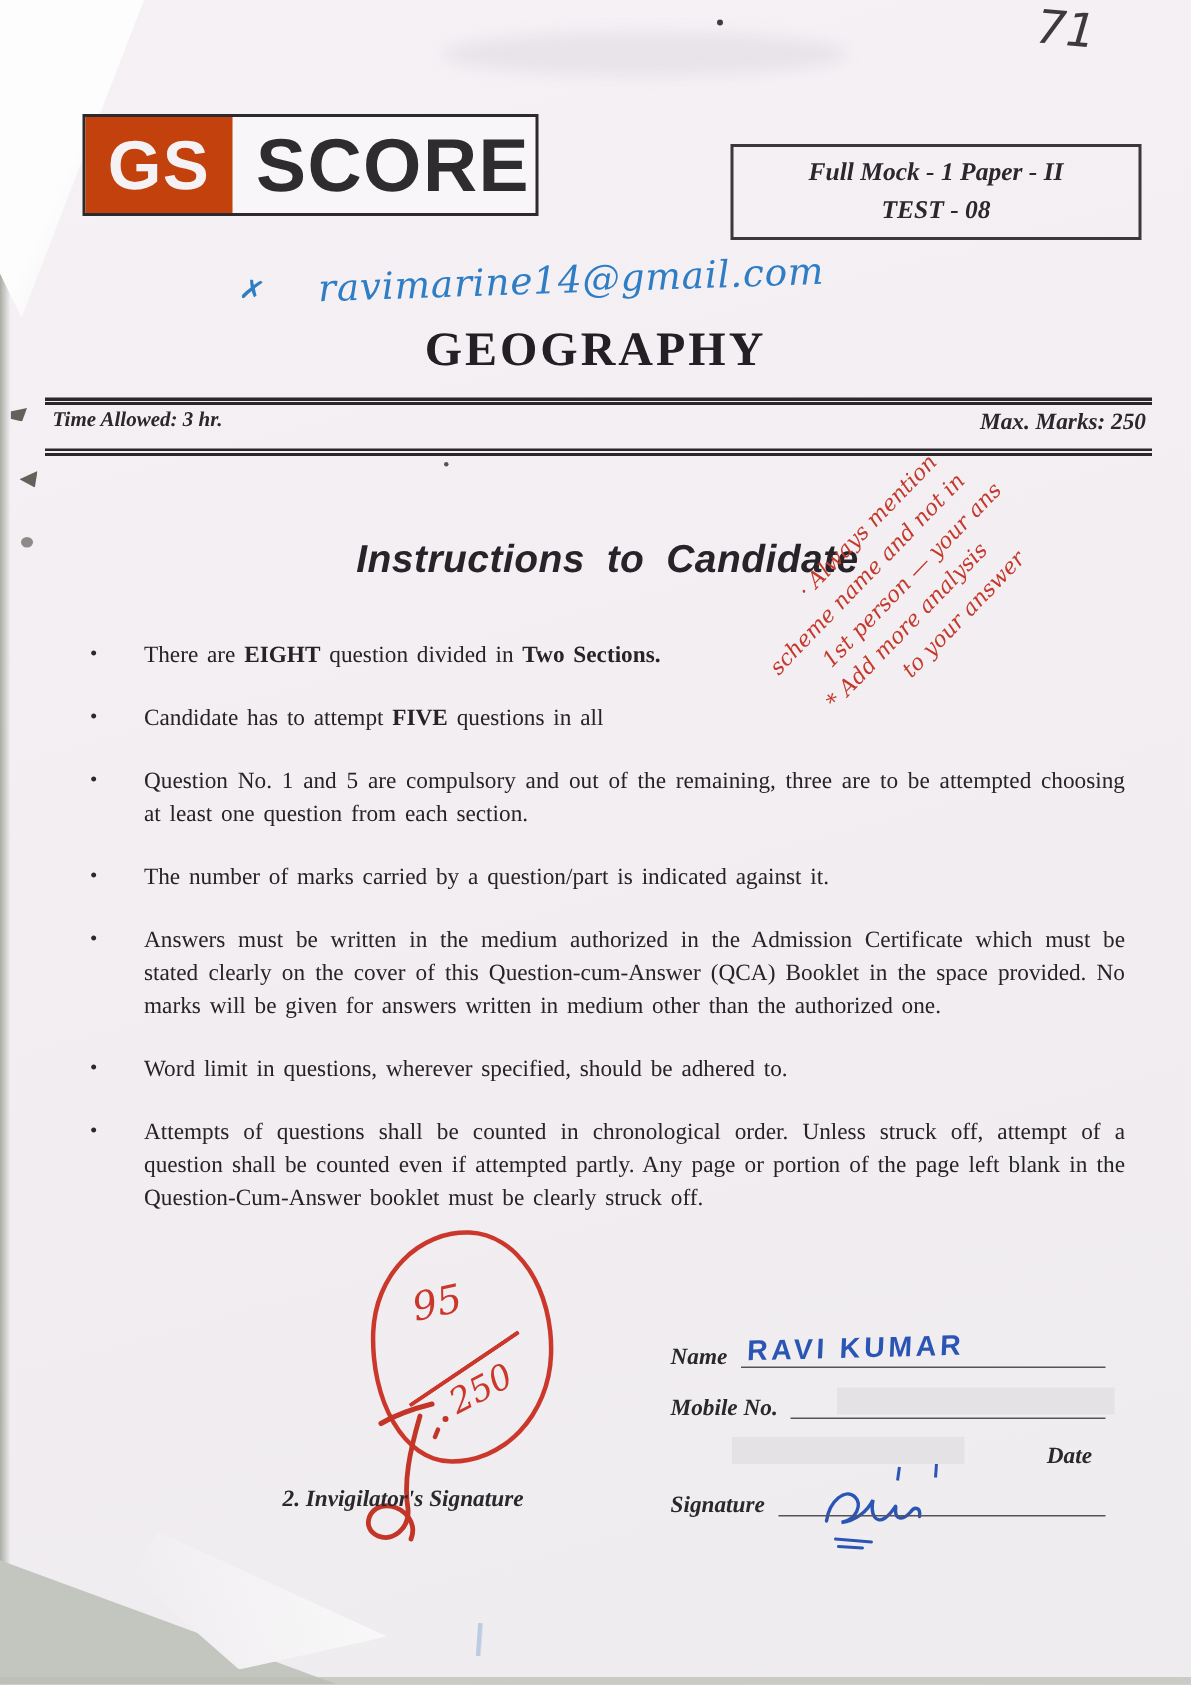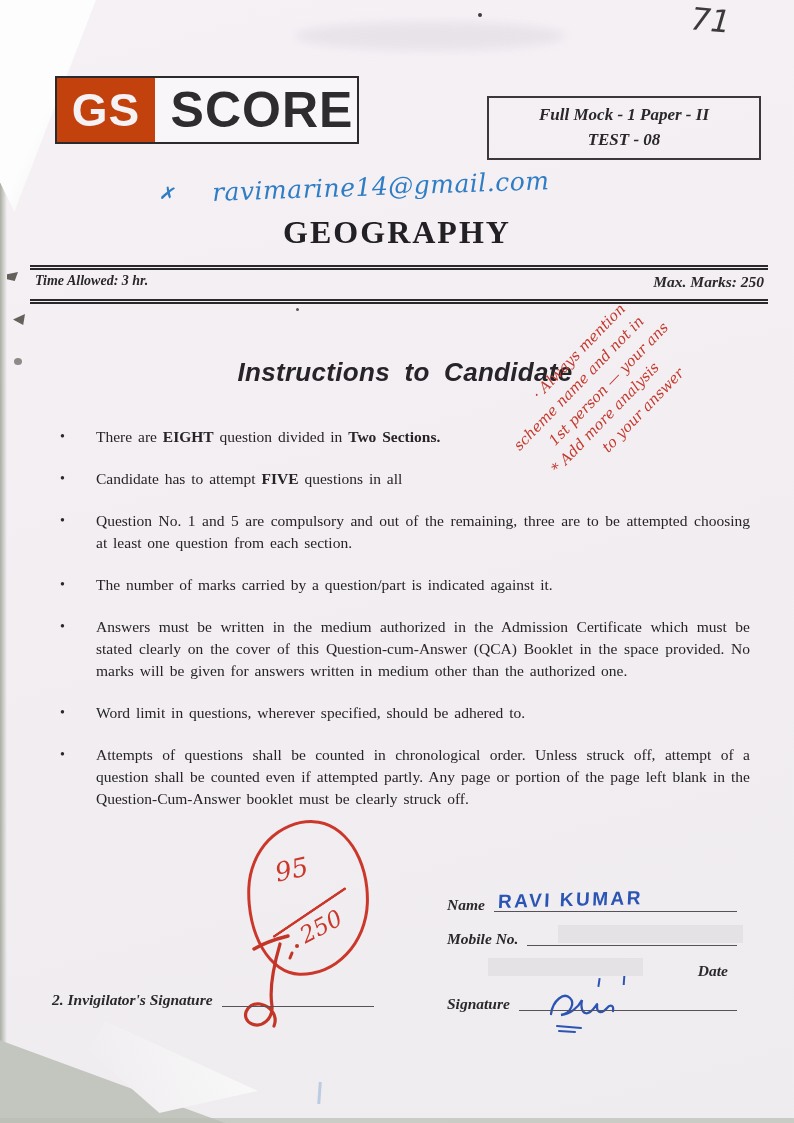--- a/index.html
+++ b/index.html
@@ -102,21 +102,21 @@
              font-style:italic;transform:rotate(-30deg);}
   .red-sig{position:absolute;left:224px;top:928px;}
   .blue-sig{position:absolute;left:543px;top:986px;}
 
   
   .sig-row{position:absolute;display:flex;align-items:flex-end;font-style:italic;font-weight:bold;
            font-size:15.5px;color:#2a282c;}
   .sig-row .lbl{margin-right:9px;white-space:nowrap;}
   .sig-row .uline{flex:1;border-bottom:1.5px solid #55525a;margin-bottom:2px;height:14px;}
   .inv1{left:36px;top:958px;width:322px;}
-  .inv2{left:52px;top:991px;width:322px;}
+  .inv2{left:36px;top:991px;width:322px;flex-direction:column;}
   .fr-name{left:447px;top:896px;width:290px;}
   .fr-mobile{left:447px;top:930px;width:290px;}
   .fr-date{left:447px;top:962px;width:290px;flex-direction:column;}
   .fr-sign{left:447px;top:995px;width:290px;}
 </style>
 </head>
 <body>
 
 <div class="page">
 

